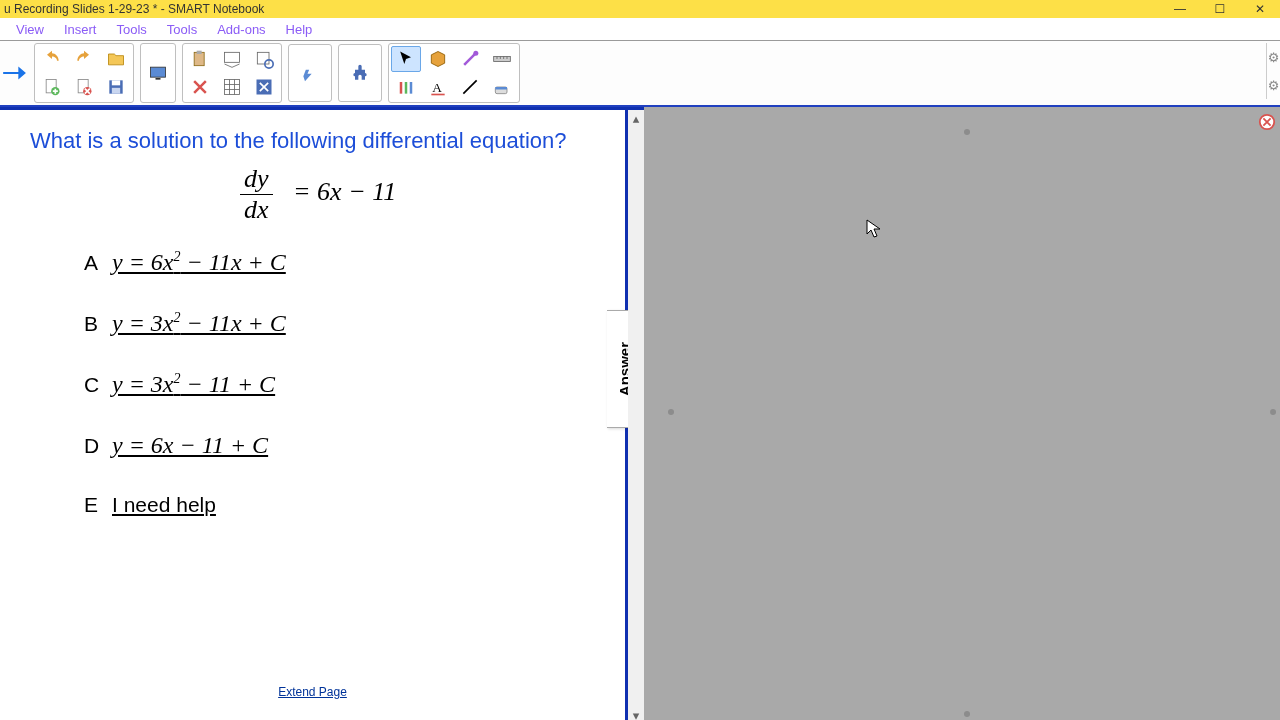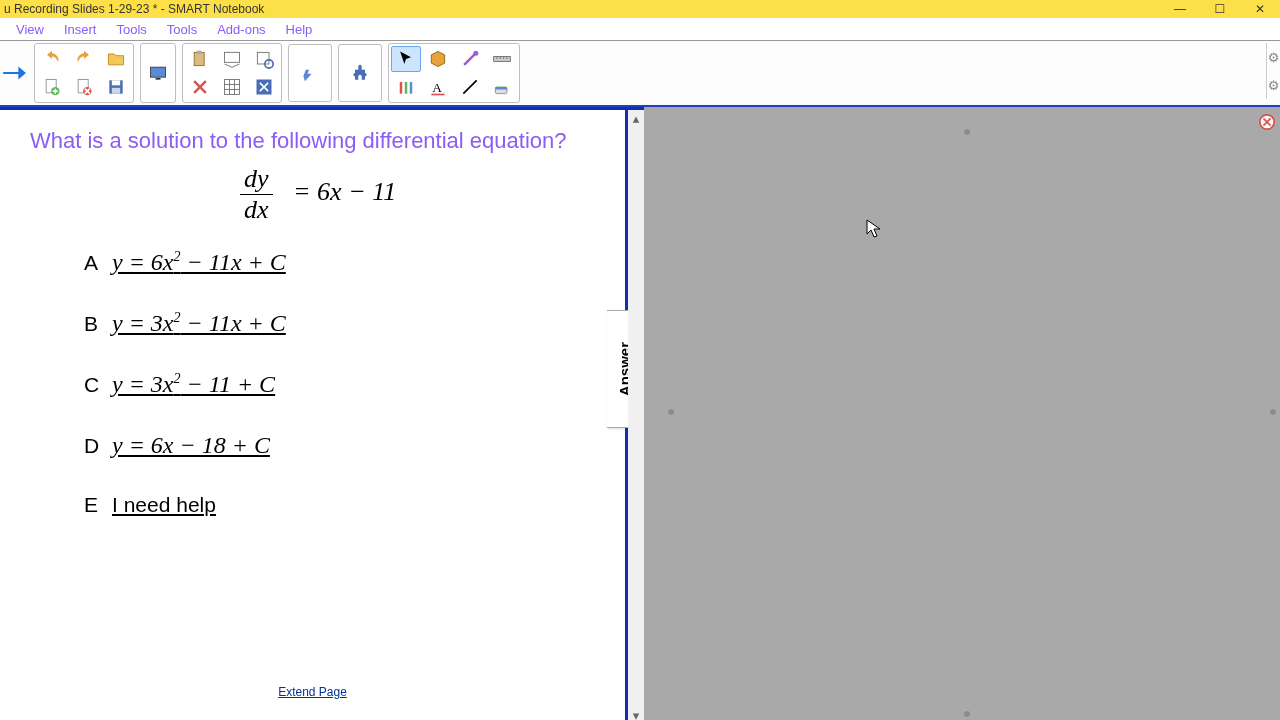--- a/index.html
+++ b/index.html
@@ -29,21 +29,21 @@
 .scrollbar-v .arrow { height:16px; display:flex; align-items:center; justify-content:center; color:#666; }
 
 .gray-area { flex:1; background:#a9a9a9; position:relative; }
 .gray-area .close-badge { position:absolute; top:6px; right:4px; width:18px; height:18px; }
 .gray-area .dot { position:absolute; width:6px; height:6px; background:#8c8c8c; border-radius:50%; }
 .gray-area .cursor { position:absolute; font-size:16px; color:#000; }
 
 .answer-tab { position:absolute; right:-18px; top:200px; width:36px; height:118px; background:#fff; border:1px solid #aaa; border-left:none; border-radius:0 3px 3px 0; box-shadow:1px 1px 3px rgba(0,0,0,0.15); display:flex; align-items:center; justify-content:center; }
 .answer-tab span { writing-mode:vertical-rl; transform:rotate(180deg); font-weight:bold; font-size:15px; }
 
-.question-text { font-family:Arial, sans-serif; font-size:22px; color:#8b5cf6; margin-bottom:10px; }
+.question-text { font-family:Arial, sans-serif; font-size:22px; color:#1d4ed8; margin-bottom:10px; }
 .equation { font-family:"Times New Roman", serif; font-size:26px; font-style:italic; text-align:left; padding-left:210px; margin-bottom:24px; }
 .frac { display:inline-block; vertical-align:middle;font-style:italic; }
 .frac .num { display:block; border-bottom:1.5px solid #000; padding:0 4px; }
 .frac .den { display:block; padding:0 4px; }
 
 .choices { padding-left:54px; font-family:Arial,sans-serif; }
 .choice { display:flex; align-items:center; margin-bottom:34px; }
 .choice .letter { font-size:21px; font-weight:normal; width:28px; }
 .choice .expr { font-family:"Times New Roman", serif; font-size:24px; font-style:italic;text-decoration:underline; }
 .choice .expr sup { font-size:14px; font-style:italic; vertical-align:super; }
@@ -270,21 +270,21 @@
       <div class="choice">
         <span class="letter">B</span>
         <span class="expr">y = 3x<sup>2</sup> − 11x + C</span>
       </div>
       <div class="choice">
         <span class="letter">C</span>
         <span class="expr">y = 3x<sup>2</sup> − 11 + C</span>
       </div>
       <div class="choice">
         <span class="letter">D</span>
-        <span class="expr">y = 6x − 18 + C</span>
+        <span class="expr">y = 6x − 11 + C</span>
       </div>
       <div class="choice" style="margin-top:6px">
         <span class="letter">E</span>
         <span class="expr" style="font-family:Arial,sans-serif;font-style:normal;font-size:21px">I need help</span>
       </div>
     </div>
 
     <div class="answer-tab">
       <span>Answer</span>
     </div>

